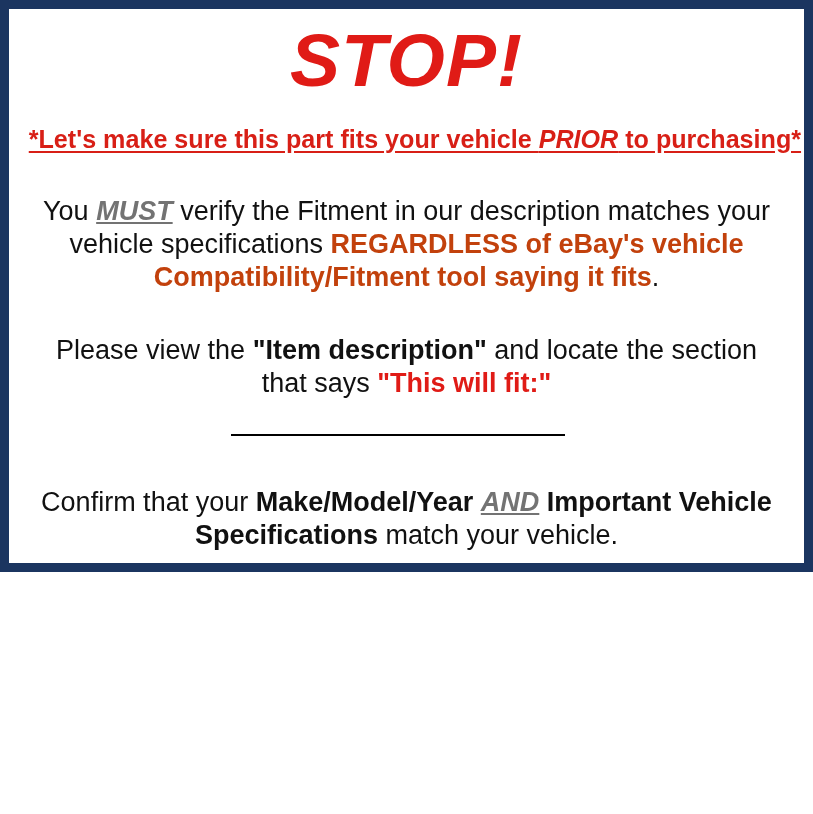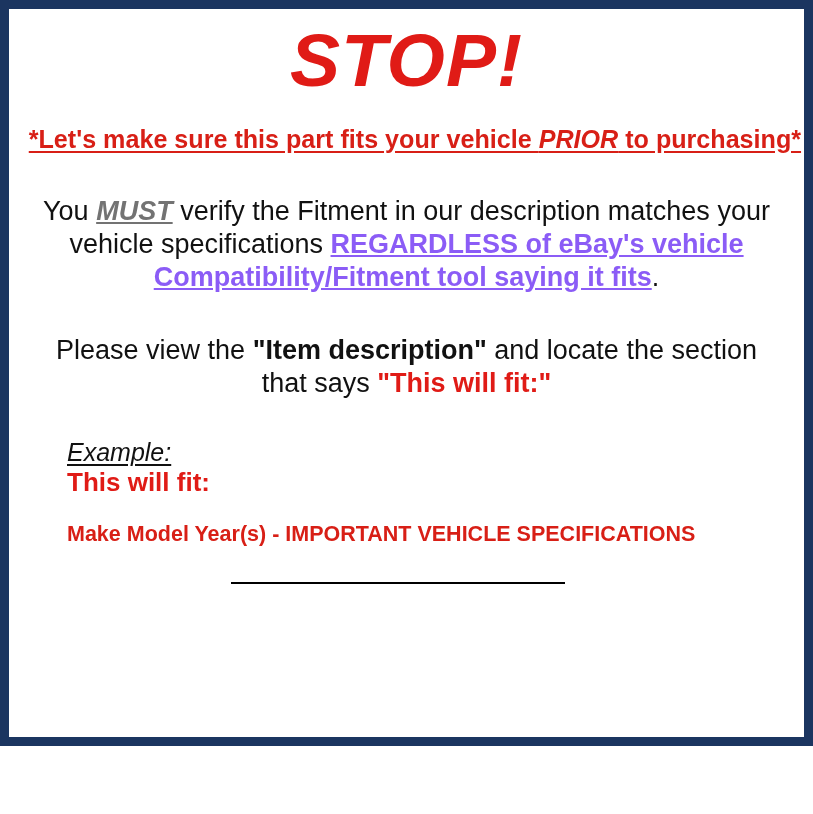--- a/index.html
+++ b/index.html
@@ -10,21 +10,21 @@
   body {
     width: 813px;
     height: 814px;
     overflow: hidden;
     font-family: "Liberation Sans", sans-serif;
   }
 
   #notice-frame {
     box-sizing: border-box;
     width: 813px;
-    height: 746px;
+    height: 572px;
     border: 9px solid #1b3560;
     background: #ffffff;
     padding: 6px 14px 0 14px;
     display: block;
   }
 
   .stop-title {
     text-align: center;
     color: #e01b16;
     font-weight: bold;
@@ -68,23 +68,22 @@
   .p-vin { margin-top: 42px; padding: 0 6px; }
 
   .red-bi-u {
     color: #737373;
     font-weight: bold;
     font-style: italic;
     text-decoration: underline;
     text-underline-offset: 2px;
   }
   .red-b-u {
-    color: #8b5cf6;
+    color: #c2410c;
     font-weight: bold;
-    text-decoration: underline;
     text-underline-offset: 2px;
   }
   .red-b {
     color: #e01b16;
     font-weight: bold;
   }
   .blk-b {
     font-weight: bold;
     color: #111111;
   }
@@ -139,25 +138,21 @@
 <div id="notice-frame">
 
   <div class="stop-title">STOP!</div>
 
   <div class="subtitle"><span>*Let's make sure this part fits your vehicle </span><span class="ital">PRIOR</span><span> to purchasing*</span></div>
 
   <p class="para p-must"><span>You </span><span class="red-bi-u">MUST</span><span> verify the Fitment in our description matches your vehicle specifications </span><span class="red-b-u">REGARDLESS of eBay's vehicle Compatibility/Fitment tool saying it fits</span><span>.</span></p>
 
   <p class="para p-view"><span>Please view the </span><span class="blk-b">"Item description"</span><span> and locate the section that says </span><span class="red-b">"This will fit:"</span></p>
 
-  <div class="example-block">
-    <div><span class="example-label">Example:</span></div>
-    <div class="example-fit">This will fit:</div>
-    <div class="example-spec">Make Model Year(s) - IMPORTANT VEHICLE SPECIFICATIONS</div>
-  </div>
 
   <div class="divider-wrap">
     <span class="divider"></span>
   </div>
 
+  <p class="para p-confirm"><span>Confirm that your </span><span class="blk-b">Make/Model/Year</span><span> </span><span class="red-bi-u">AND</span><span> </span><span class="blk-b">Important Vehicle Specifications</span><span> match your vehicle.</span></p>
 
 
 </div>
 
 </body></html>

